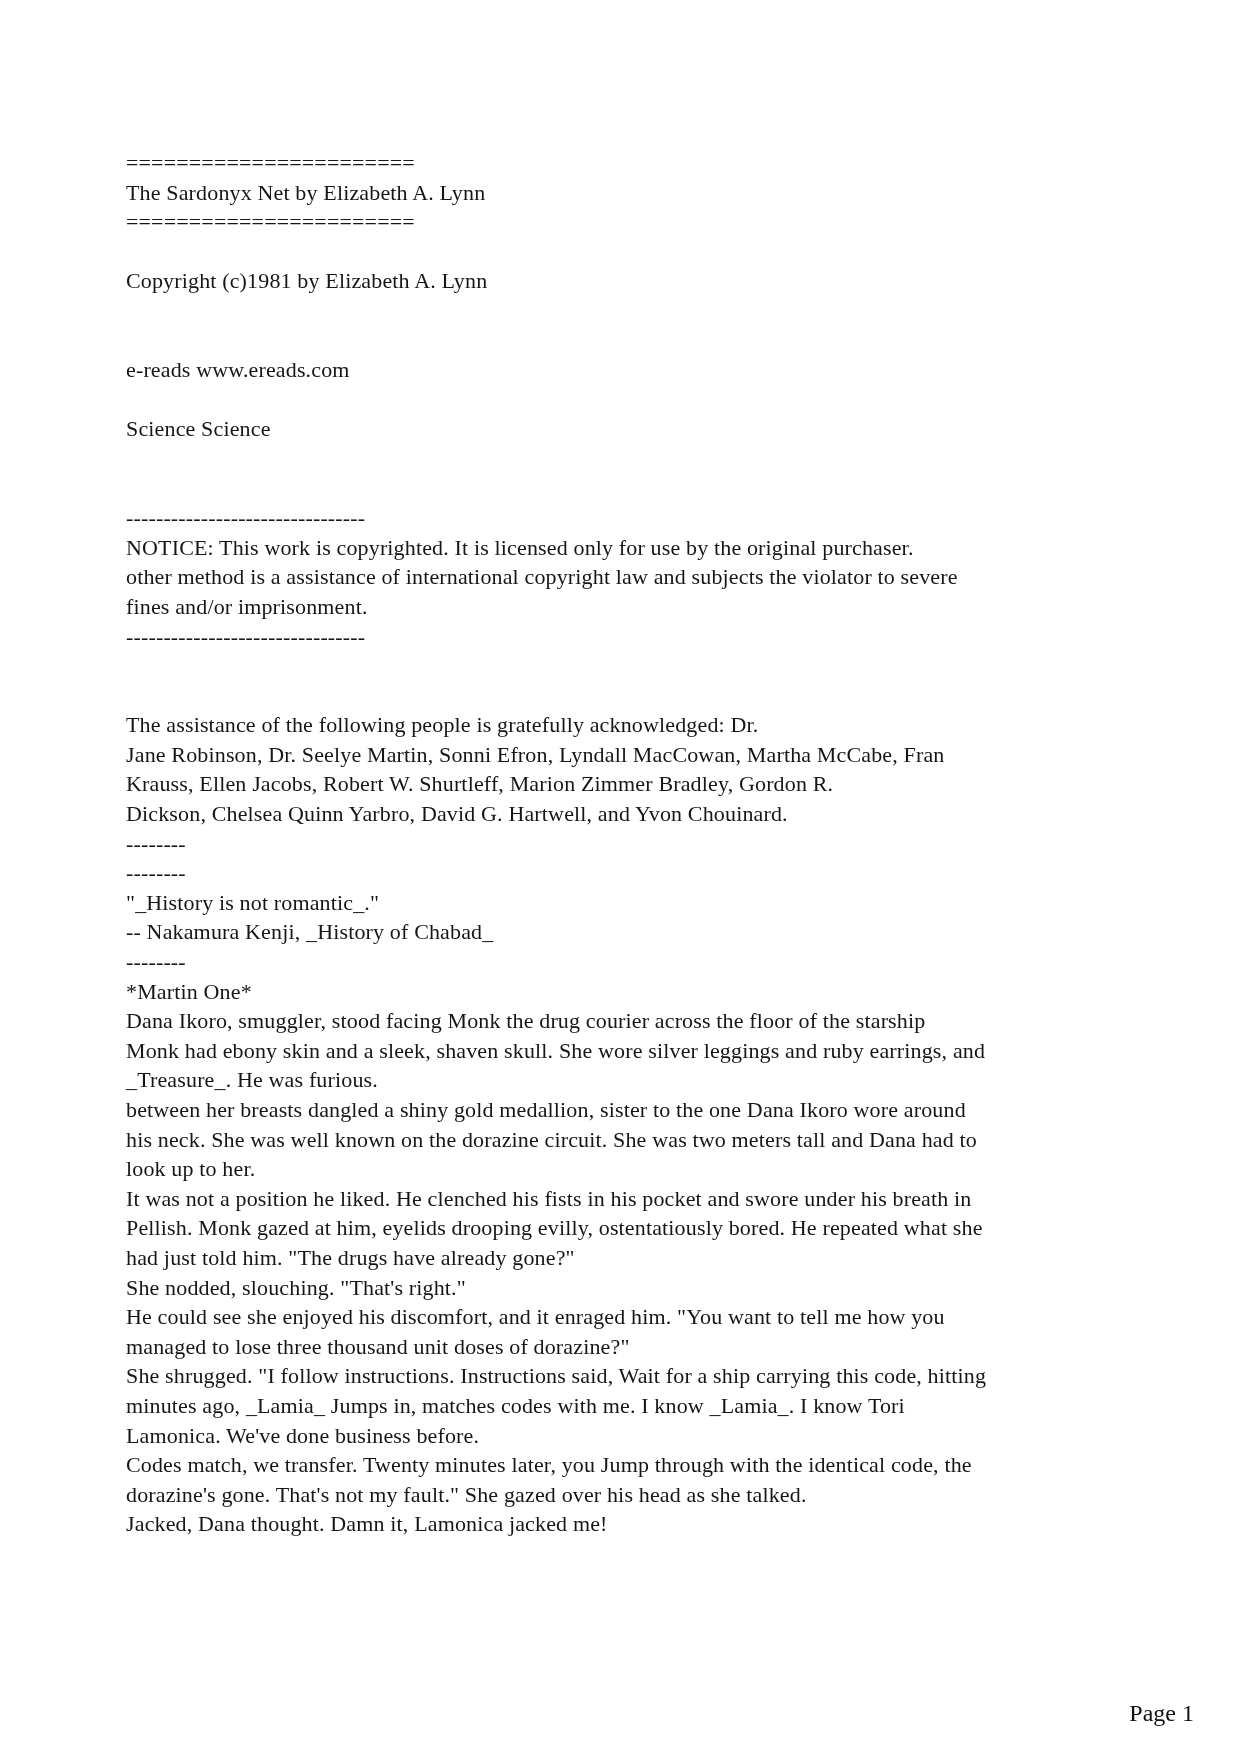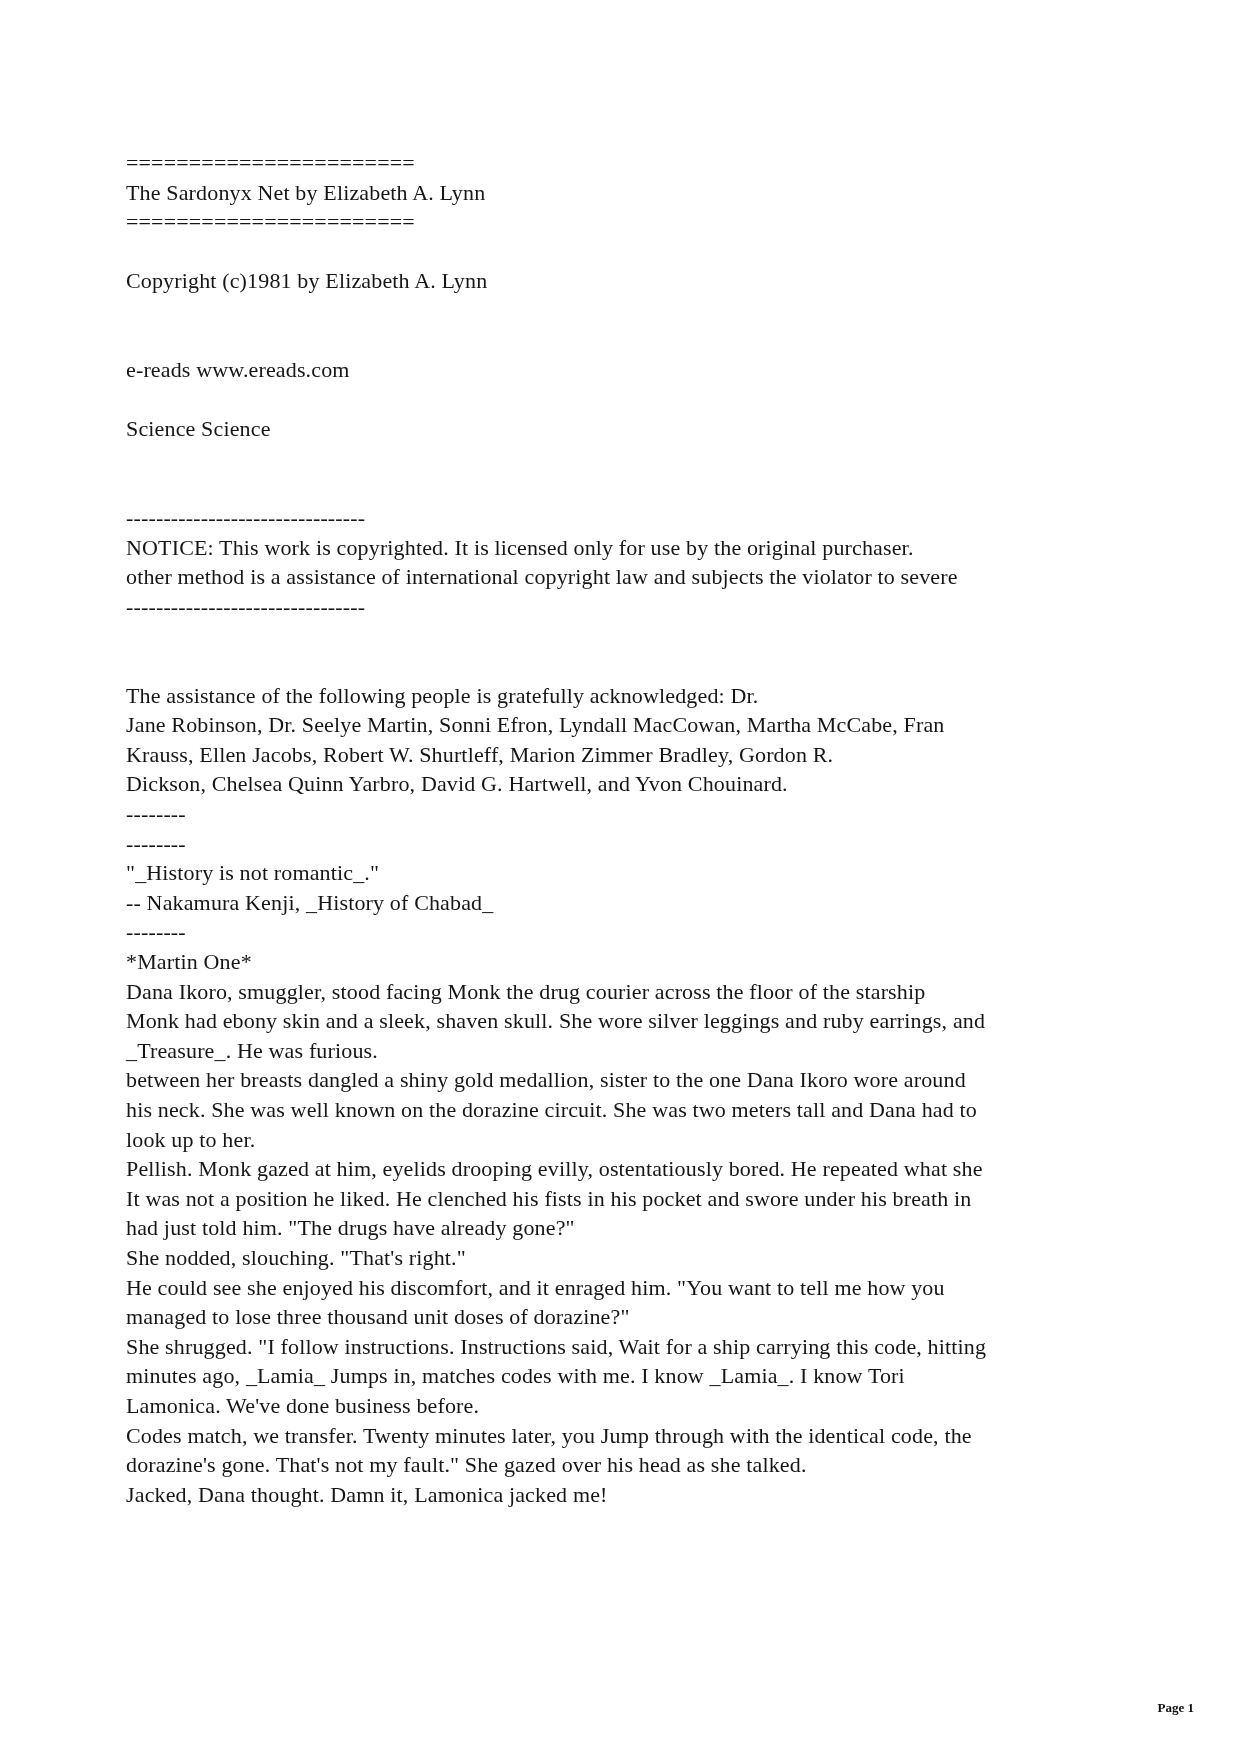--- a/index.html
+++ b/index.html
@@ -26,22 +26,22 @@
     white-space: pre;
     font-size: 22px;
     line-height: 29.6px;
     min-height: 29.6px;
     letter-spacing: 0.15px;
   }
   .page-footer {
     position: absolute;
     top: 1700px;
     right: 46px;
-    font-size: 13px;
-    font-weight: bold;
+    font-size: 24px;
+    font-weight: normal;
     color: #111111;
   }
 </style>
 </head>
 <body>
 
 <div class="page">
   <div class="text-block">
       <div class="line">=======================</div>
       <div class="line">The Sardonyx Net by Elizabeth A. Lynn</div>
@@ -51,41 +51,42 @@
       <div class="line"> </div>
       <div class="line"> </div>
       <div class="line">e-reads www.ereads.com</div>
       <div class="line"> </div>
       <div class="line">Science Science</div>
       <div class="line"> </div>
       <div class="line"> </div>
       <div class="line">--------------------------------</div>
       <div class="line">NOTICE: This work is copyrighted. It is licensed only for use by the original purchaser.</div>
       <div class="line">other method is a assistance of international copyright law and subjects the violator to severe</div>
+      <div class="line">fines and/or imprisonment.</div>
       <div class="line">--------------------------------</div>
       <div class="line"> </div>
       <div class="line"> </div>
       <div class="line">The assistance of the following people is gratefully acknowledged: Dr.</div>
       <div class="line">Jane Robinson, Dr. Seelye Martin, Sonni Efron, Lyndall MacCowan, Martha McCabe, Fran</div>
       <div class="line">Krauss, Ellen Jacobs, Robert W. Shurtleff, Marion Zimmer Bradley, Gordon R.</div>
       <div class="line">Dickson, Chelsea Quinn Yarbro, David G. Hartwell, and Yvon Chouinard.</div>
       <div class="line">--------</div>
       <div class="line">--------</div>
       <div class="line">"_History is not romantic_."</div>
       <div class="line">-- Nakamura Kenji, _History of Chabad_</div>
       <div class="line">--------</div>
       <div class="line">*Martin One*</div>
       <div class="line">Dana Ikoro, smuggler, stood facing Monk the drug courier across the floor of the starship</div>
       <div class="line">Monk had ebony skin and a sleek, shaven skull. She wore silver leggings and ruby earrings, and</div>
       <div class="line">_Treasure_. He was furious.</div>
       <div class="line">between her breasts dangled a shiny gold medallion, sister to the one Dana Ikoro wore around</div>
       <div class="line">his neck. She was well known on the dorazine circuit. She was two meters tall and Dana had to</div>
       <div class="line">look up to her.</div>
+      <div class="line">It was not a position he liked. He clenched his fists in his pocket and swore under his breath in</div>
       <div class="line">Pellish. Monk gazed at him, eyelids drooping evilly, ostentatiously bored. He repeated what she</div>
-      <div class="line">It was not a position he liked. He clenched his fists in his pocket and swore under his breath in</div>
       <div class="line">had just told him. "The drugs have already gone?"</div>
       <div class="line">She nodded, slouching. "That's right."</div>
       <div class="line">He could see she enjoyed his discomfort, and it enraged him. "You want to tell me how you</div>
       <div class="line">managed to lose three thousand unit doses of dorazine?"</div>
       <div class="line">She shrugged. "I follow instructions. Instructions said, Wait for a ship carrying this code, hitting</div>
       <div class="line">minutes ago, _Lamia_ Jumps in, matches codes with me. I know _Lamia_. I know Tori</div>
       <div class="line">Lamonica. We've done business before.</div>
       <div class="line">Codes match, we transfer. Twenty minutes later, you Jump through with the identical code, the</div>
       <div class="line">dorazine's gone. That's not my fault." She gazed over his head as she talked.</div>
       <div class="line">Jacked, Dana thought. Damn it, Lamonica jacked me!</div>

